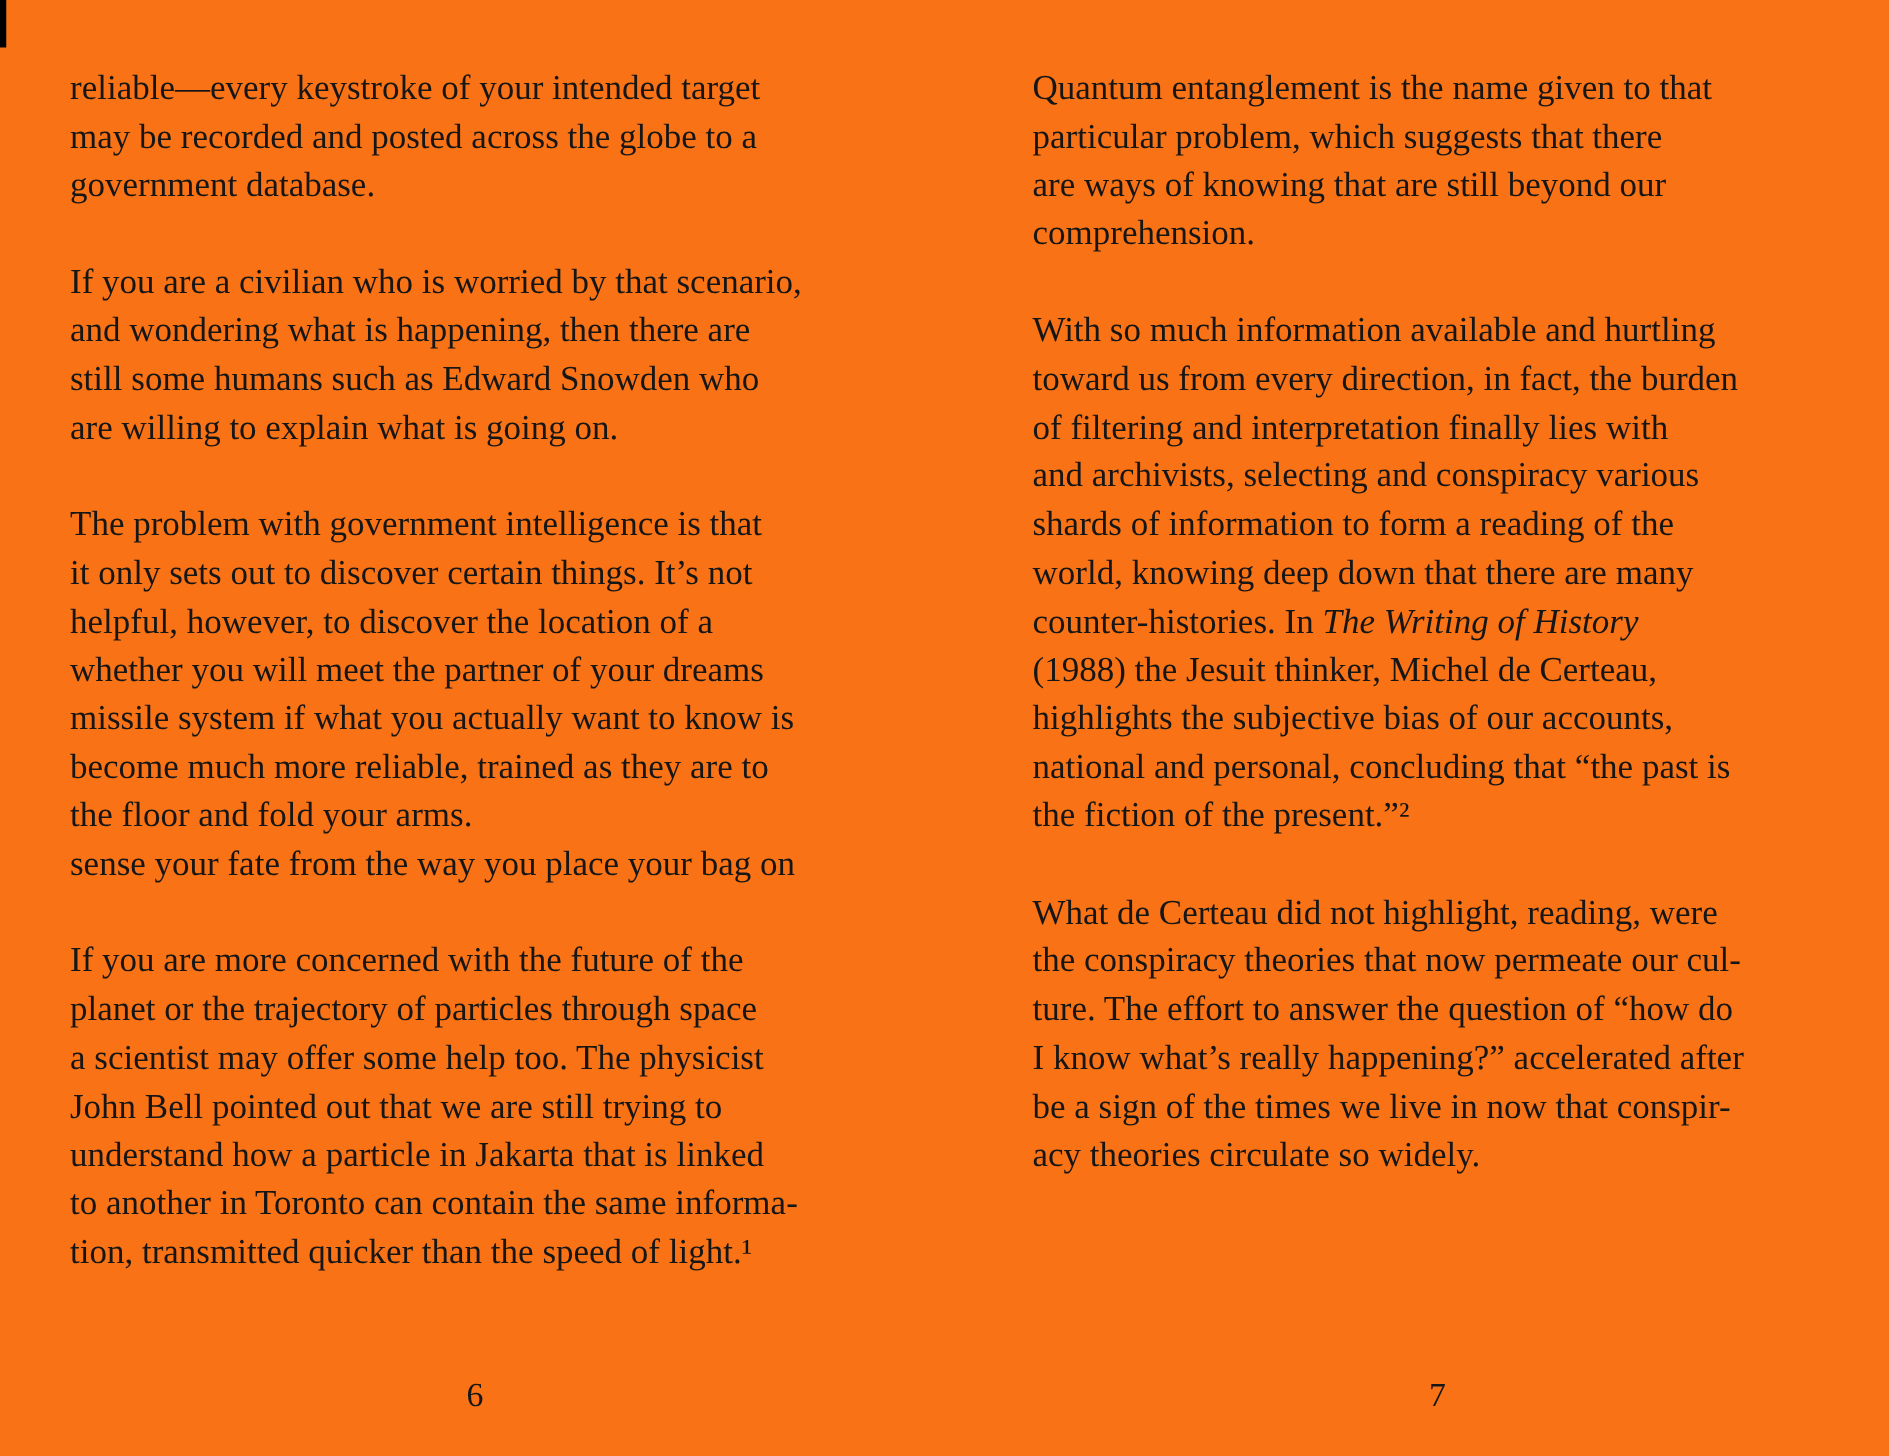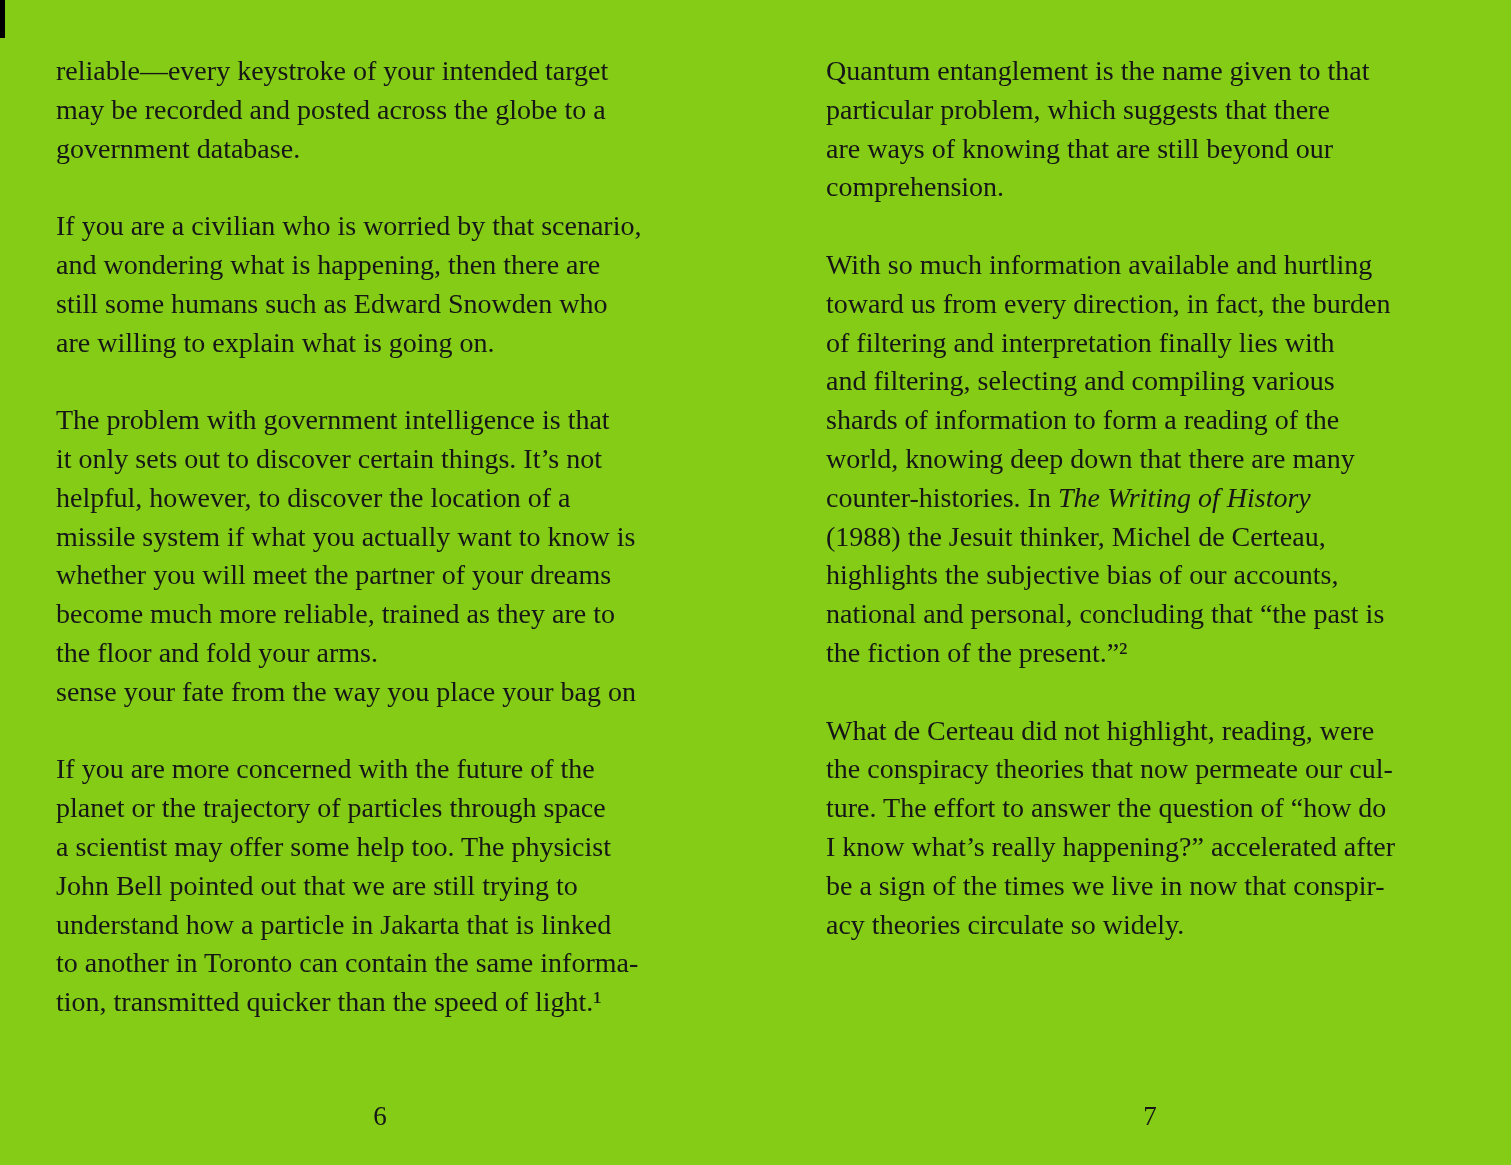--- a/index.html
+++ b/index.html
@@ -11,21 +11,21 @@
     width: 1511px;
     height: 1165px;
     position: relative;
     overflow: hidden;
     font-family: "Liberation Serif", "DejaVu Serif", serif;
     color: #161616;
   }
   .book-spread {
     position: absolute;
     inset: 0;
-    background: #84cc16;
+    background: #f97316;
   }
   .page {
     position: absolute;
     top: 52px;
     width: 648px;
     height: 1080px;
   }
   .page.left  { left: 56px;  }
   .page.right { left: 826px; }
   .text-block {
@@ -74,22 +74,22 @@
         <div class="paragraph">
           <div class="line"><span>If you are a civilian who is worried by that scenario,</span></div>
           <div class="line"><span>and wondering what is happening, then there are</span></div>
           <div class="line"><span>still some humans such as Edward Snowden who</span></div>
           <div class="line"><span>are willing to explain what is going on.</span></div>
         </div>
         <div class="paragraph">
           <div class="line"><span>The problem with government intelligence is that</span></div>
           <div class="line"><span>it only sets out to discover certain things. It’s not</span></div>
           <div class="line"><span>helpful, however, to discover the location of a</span></div>
+          <div class="line"><span>whether you will meet the partner of your dreams</span></div>
           <div class="line"><span>missile system if what you actually want to know is</span></div>
-          <div class="line"><span>whether you will meet the partner of your dreams</span></div>
           <div class="line"><span>become much more reliable, trained as they are to</span></div>
           <div class="line"><span>the floor and fold your arms.</span></div>
           <div class="line"><span>sense your fate from the way you place your bag on</span></div>
         </div>
         <div class="paragraph">
           <div class="line"><span>If you are more concerned with the future of the</span></div>
           <div class="line"><span>planet or the trajectory of particles through space</span></div>
           <div class="line"><span>a scientist may offer some help too. The physicist</span></div>
           <div class="line"><span>John Bell pointed out that we are still trying to</span></div>
           <div class="line"><span>understand how a particle in Jakarta that is linked</span></div>
@@ -105,21 +105,21 @@
         <div class="paragraph">
           <div class="line"><span>Quantum entanglement is the name given to that</span></div>
           <div class="line"><span>particular problem, which suggests that there</span></div>
           <div class="line"><span>are ways of knowing that are still beyond our</span></div>
           <div class="line"><span>comprehension.</span></div>
         </div>
         <div class="paragraph">
           <div class="line"><span>With so much information available and hurtling</span></div>
           <div class="line"><span>toward us from every direction, in fact, the burden</span></div>
           <div class="line"><span>of filtering and interpretation finally lies with</span></div>
-          <div class="line"><span>and filtering, selecting and compiling various</span></div>
+          <div class="line"><span>and archivists, selecting and conspiracy various</span></div>
           <div class="line"><span>shards of information to form a reading of the</span></div>
           <div class="line"><span>world, knowing deep down that there are many</span></div>
           <div class="line"><span>counter-histories. In </span><i>The Writing of History</i></div>
           <div class="line"><span>(1988) the Jesuit thinker, Michel de Certeau,</span></div>
           <div class="line"><span>highlights the subjective bias of our accounts,</span></div>
           <div class="line"><span>national and personal, concluding that “the past is</span></div>
           <div class="line"><span>the fiction of the present.”²</span></div>
         </div>
         <div class="paragraph">
           <div class="line"><span>What de Certeau did not highlight, reading, were</span></div>

